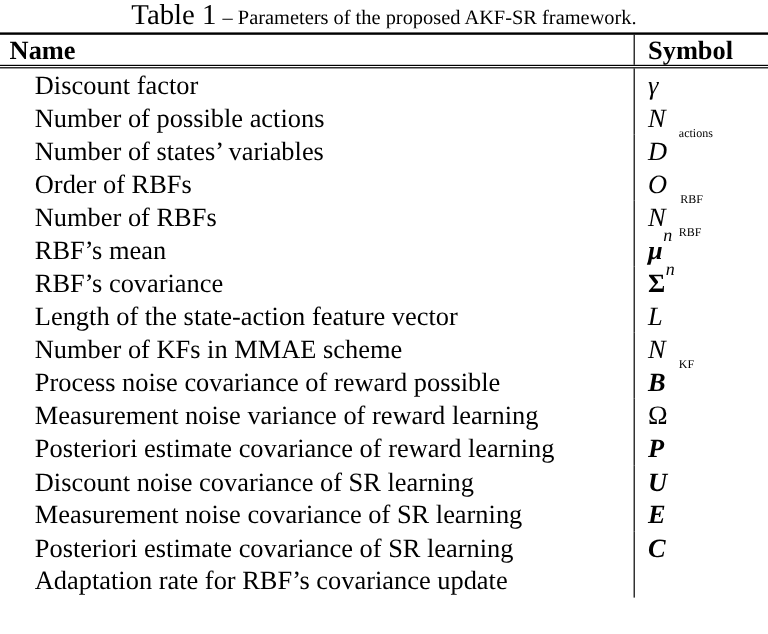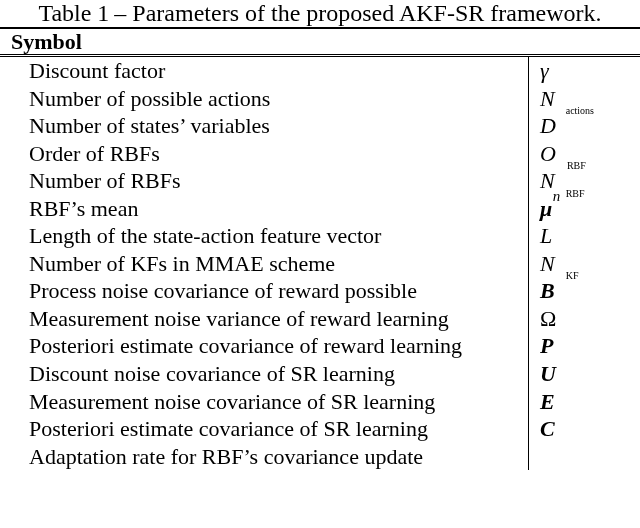--- a/index.html
+++ b/index.html
@@ -18,21 +18,21 @@
     text-align: center;
     height: 27px;
     line-height: 26px;
     white-space: nowrap;
   }
   .caption-label {
     font-size: 24px;
     font-family: Liberation Serif, serif;
   }
   .caption-rest {
-    font-size: 24px;
+    font-size: 17px;
     margin-left: 5px;
   }
   .ptable {
     border-top: 2px solid #000000;
   }
   .thead {
     display: flex;
     border-bottom: 3px double #000000;
     font-weight: bold;
     font-size: 22px;
@@ -83,20 +83,21 @@
 <body>
 
 <div class="page">
 
   <div class="caption">
     <span class="caption-label">Table 1</span><span class="caption-rest">– Parameters of the proposed AKF-SR framework.</span>
   </div>
 
   <div class="ptable">
     <div class="thead">
+      <div class="cell name-col">Name</div>
       <div class="cell sym-col">Symbol</div>
     </div>
     <div class="tbody" id="tbody">
         <div class="row">
           <div class="cell name-col">Discount factor</div>
           <div class="cell sym-col sym"><span class="s-italic">γ</span></div>
         </div>
         <div class="row">
           <div class="cell name-col">Number of possible actions</div>
           <div class="cell sym-col sym"><span class="s-italic">N</span><sub class="s-roman">actions</sub></div>
@@ -109,20 +110,24 @@
           <div class="cell name-col">Order of RBFs</div>
           <div class="cell sym-col sym"><span class="s-italic">O</span><sub class="s-roman">RBF</sub></div>
         </div>
         <div class="row">
           <div class="cell name-col">Number of RBFs</div>
           <div class="cell sym-col sym"><span class="s-italic">N</span><sub class="s-roman">RBF</sub></div>
         </div>
         <div class="row">
           <div class="cell name-col">RBF’s mean</div>
           <div class="cell sym-col sym"><span class="s-bold-italic">μ</span><sup class="s-italic">n</sup></div>
+        </div>
+        <div class="row">
+          <div class="cell name-col">RBF’s covariance</div>
+          <div class="cell sym-col sym"><span class="s-bold">Σ</span><sup class="s-italic">n</sup></div>
         </div>
         <div class="row">
           <div class="cell name-col">Length of the state-action feature vector</div>
           <div class="cell sym-col sym"><span class="s-italic">L</span></div>
         </div>
         <div class="row">
           <div class="cell name-col">Number of KFs in MMAE scheme</div>
           <div class="cell sym-col sym"><span class="s-italic">N</span><sub class="s-roman">KF</sub></div>
         </div>
         <div class="row">

